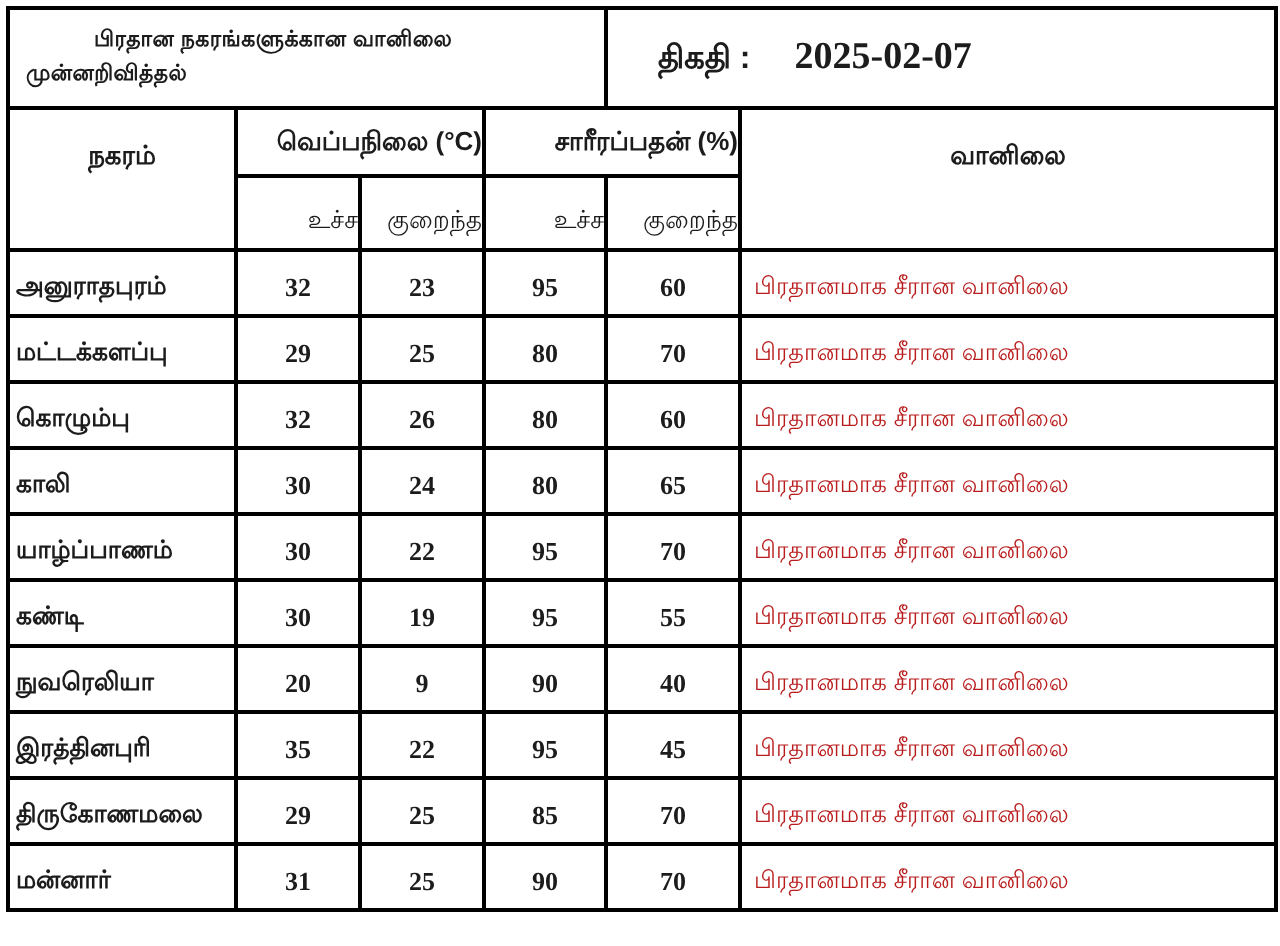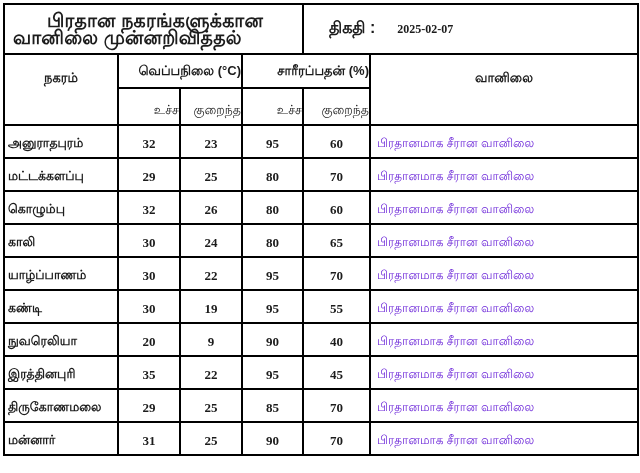--- a/index.html
+++ b/index.html
@@ -24,39 +24,39 @@
   }
   td {
     border: 2px solid #000000;
     overflow: hidden;
     padding: 0;
     vertical-align: middle;
   }
   
   .title-cell { height: 50px; }
   .title-text {
-    font-size: 19px;
+    font-size: 11px;
     font-weight: bold;
     line-height: 17px;
     padding: 0 10px 0 8px;
     text-indent: 34px;
     letter-spacing: 0.2px;
   }
   .date-cell {
     height: 50px;
     padding-left: 25px;
     white-space: nowrap;
   }
   .date-label {
     font-size: 16px;
     font-weight: bold;
   }
   .date-value {
     font-family: "Liberation Serif", "DejaVu Serif", serif;
-    font-size: 12px;
+    font-size: 19px;
     font-weight: bold;
     margin-left: 22px;
   }
   
   .group-cell {
     height: 34px;
     text-align: right;
     font-size: 13px;
     font-weight: bold;
   }
@@ -88,21 +88,21 @@
     text-align: center;
     font-family: "Liberation Serif", "DejaVu Serif", serif;
     font-size: 13px;
     font-weight: bold;
   }
   .weather-cell {
     text-align: left;
     padding-left: 6px;
     font-size: 12px;
     font-weight: normal;
-    color: #6d28d9;
+    color: #b91c1c;
     white-space: nowrap;
   }
 </style>
 </head>
 <body>
 
 <div class="page">
   <table class="forecast">
     <colgroup>
       <col style="width:114px">

